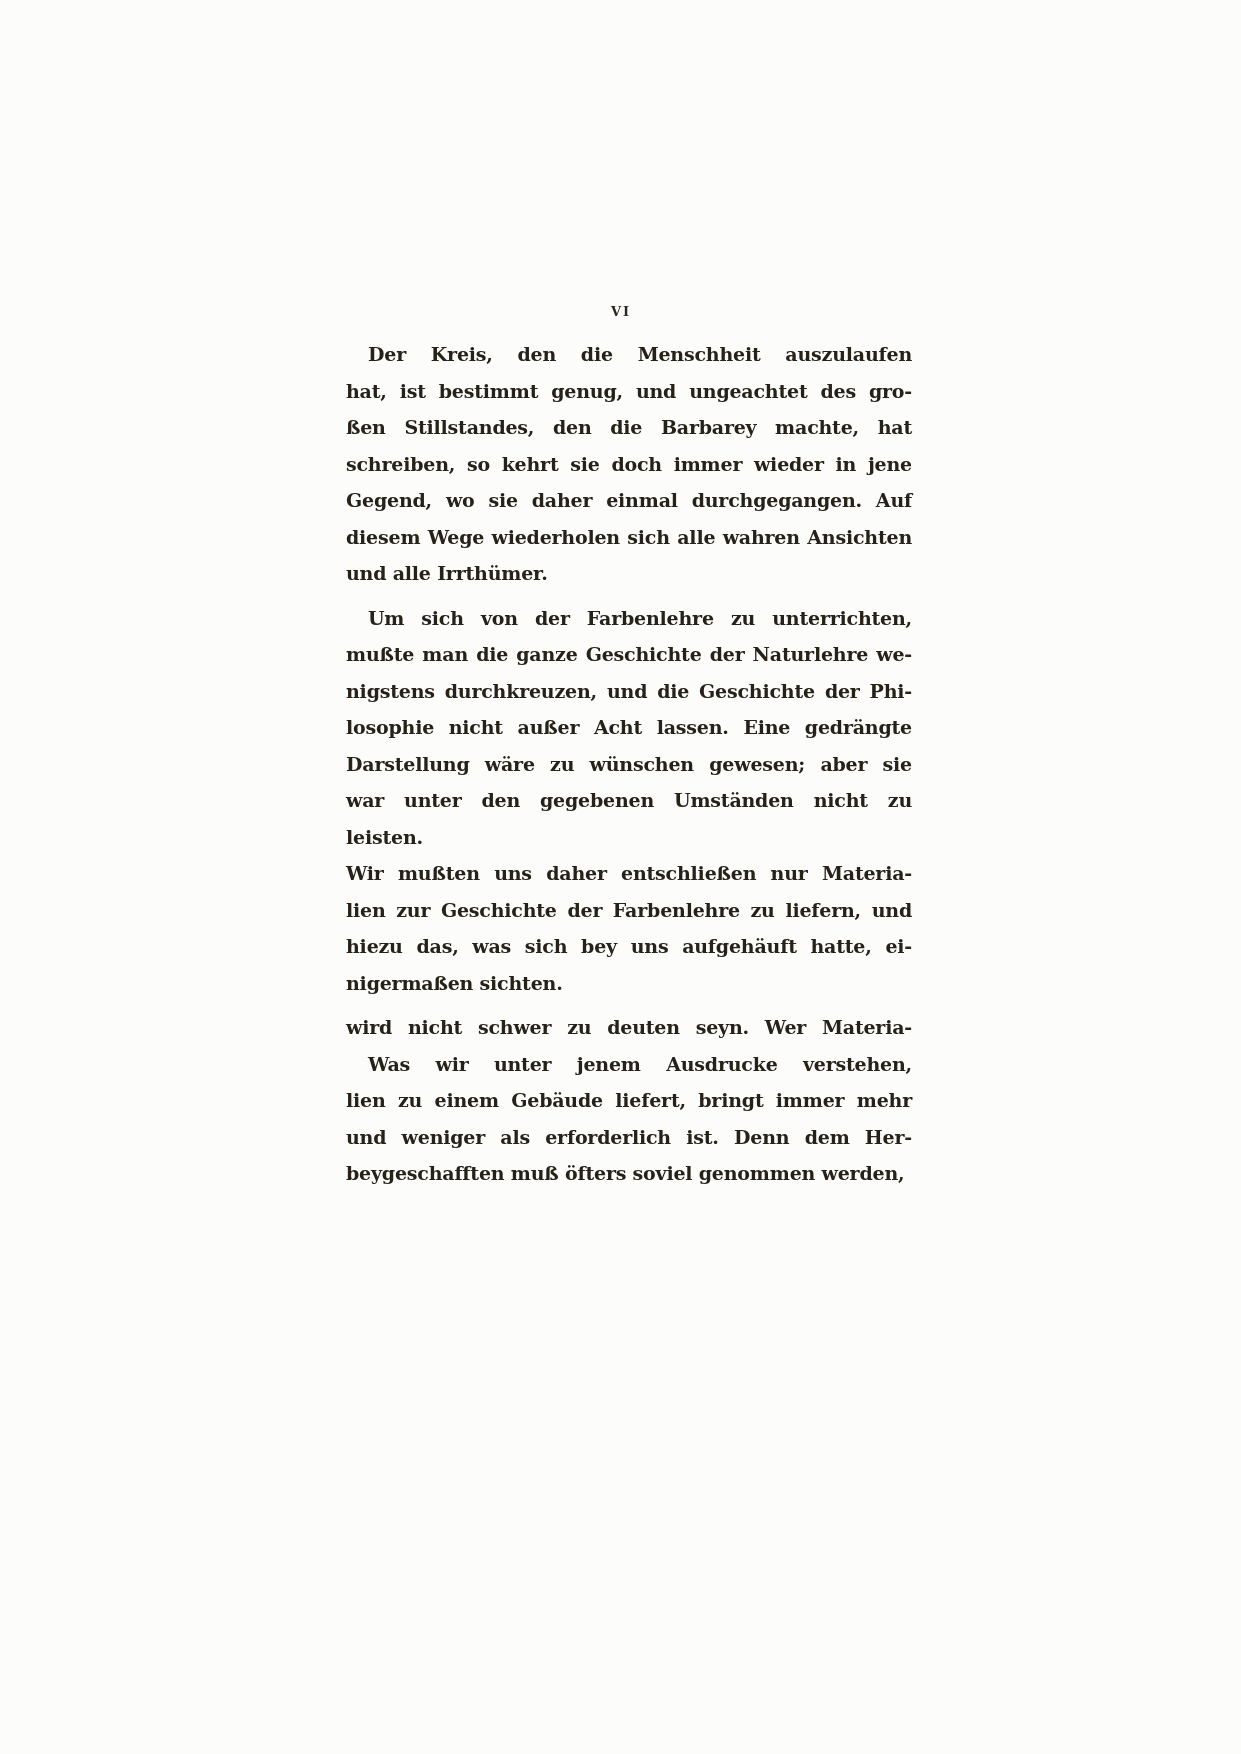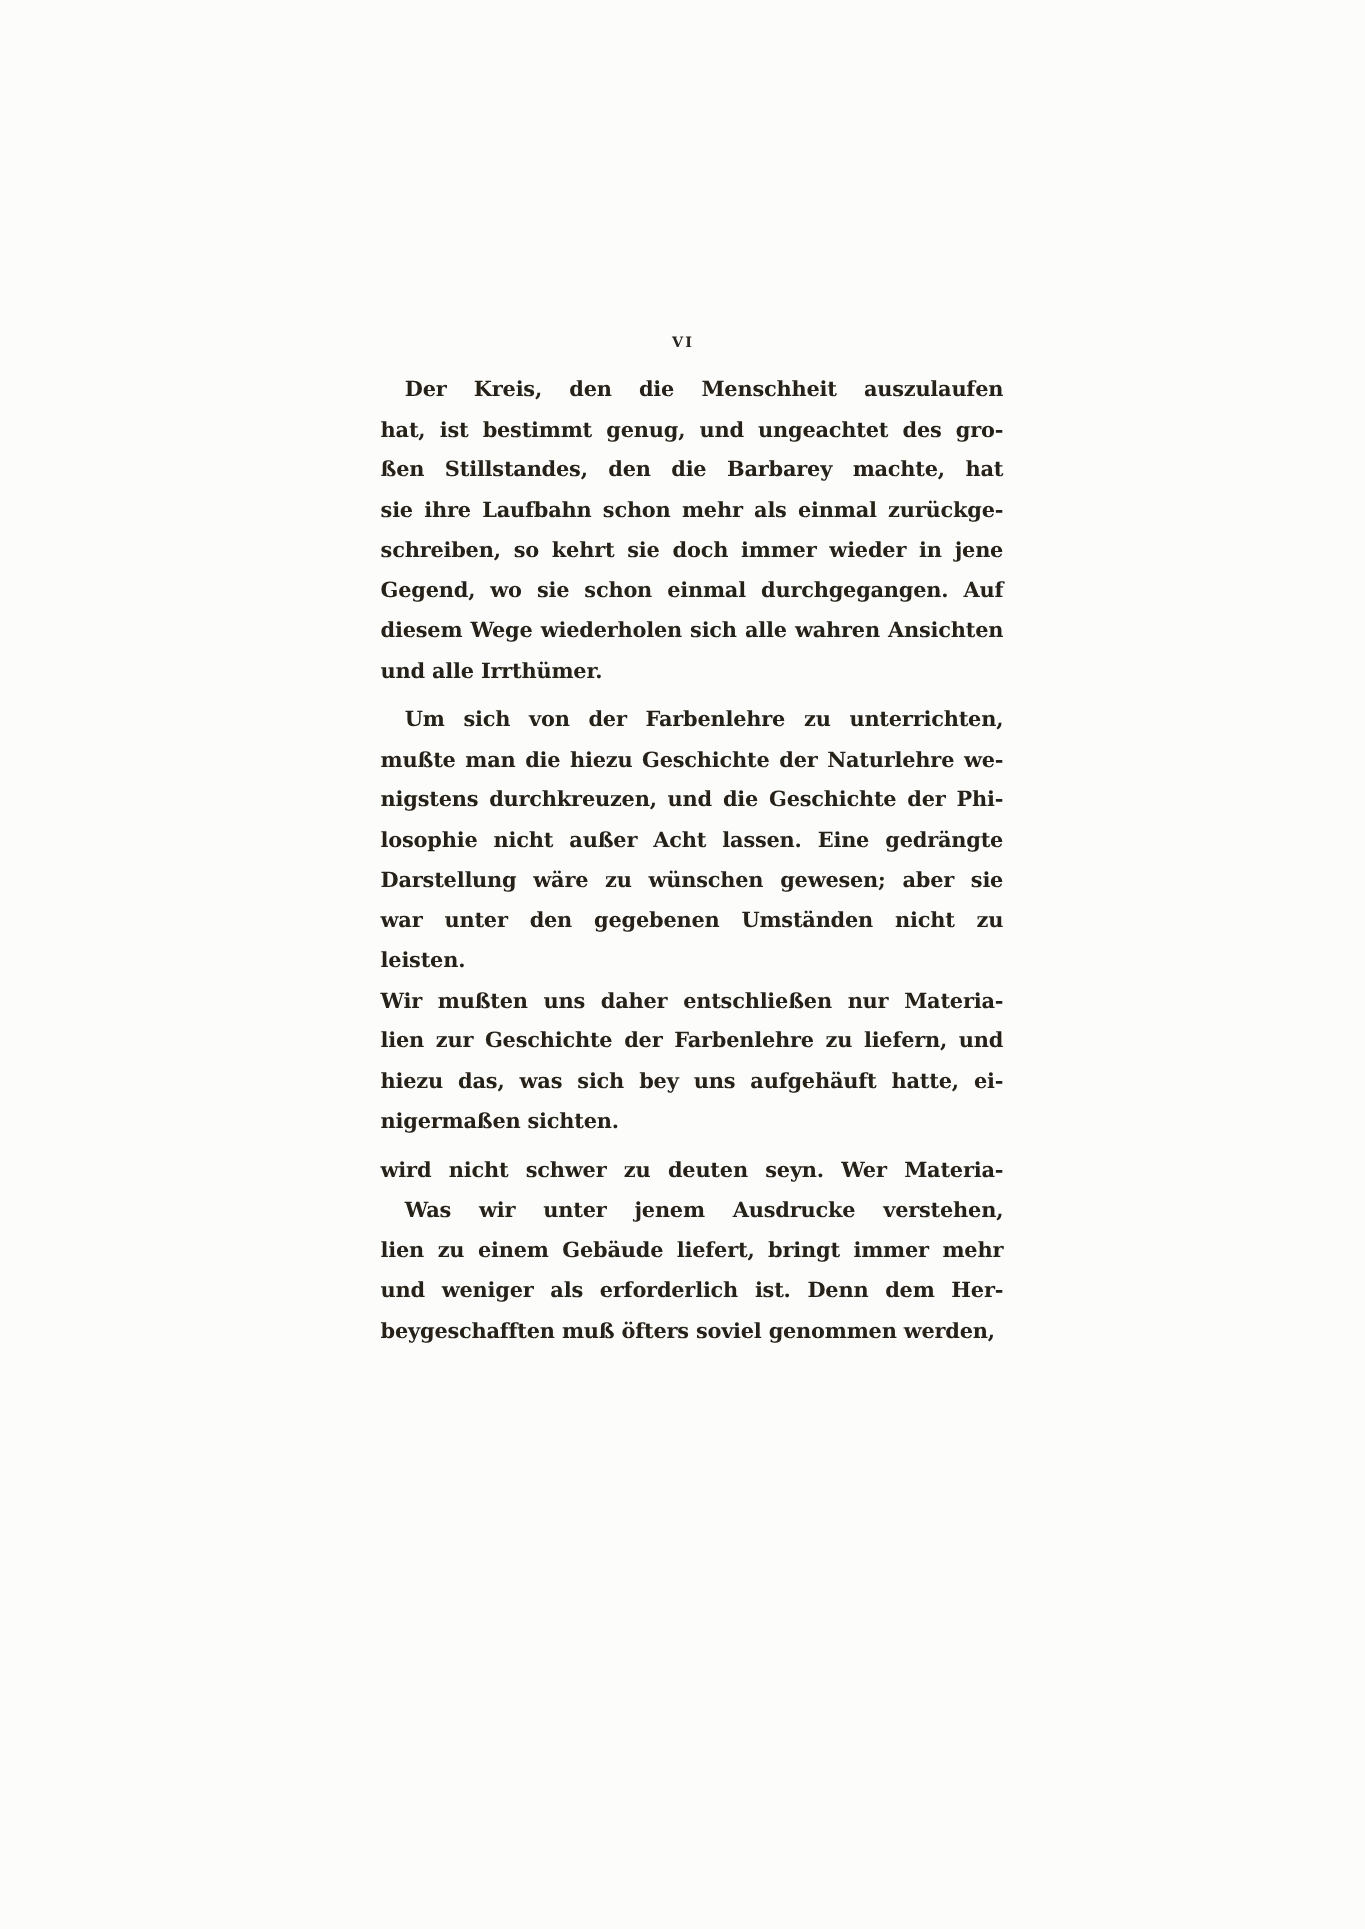--- a/index.html
+++ b/index.html
@@ -65,30 +65,29 @@
 <div class="page">
 
   <div class="page-number">vi</div>
 
   <div class="text-block">
 
     <p class="par">
       <span class="line first">Der Kreis, den die Menschheit auszulaufen</span>
       <span class="line">hat, ist bestimmt genug, und ungeachtet des gro-</span>
       <span class="line">ßen Stillstandes, den die Barbarey machte, hat</span>
-      <span class="line">sie ihre Laufbahn schon mehr als einmal zurückge-</span>
       <span class="line">schreiben, so kehrt sie doch immer wieder in jene</span>
-      <span class="line">Gegend, wo sie schon einmal durchgegangen. Auf</span>
+      <span class="line">Gegend, wo sie daher einmal durchgegangen. Auf</span>
       <span class="line">diesem Wege wiederholen sich alle wahren Ansichten</span>
       <span class="line last">und alle Irrthümer.</span>
     </p>
 
     <p class="par">
       <span class="line first">Um sich von der Farbenlehre zu unterrichten,</span>
-      <span class="line">mußte man die hiezu Geschichte der Naturlehre we-</span>
+      <span class="line">mußte man die ganze Geschichte der Naturlehre we-</span>
       <span class="line">nigstens durchkreuzen, und die Geschichte der Phi-</span>
       <span class="line">losophie nicht außer Acht lassen. Eine gedrängte</span>
       <span class="line">Darstellung wäre zu wünschen gewesen; aber sie</span>
       <span class="line">war unter den gegebenen Umständen nicht zu leisten.</span>
       <span class="line">Wir mußten uns daher entschließen nur Materia-</span>
       <span class="line">lien zur Geschichte der Farbenlehre zu liefern, und</span>
       <span class="line">hiezu das, was sich bey uns aufgehäuft hatte, ei-</span>
       <span class="line last">nigermaßen sichten.</span>
     </p>
 

